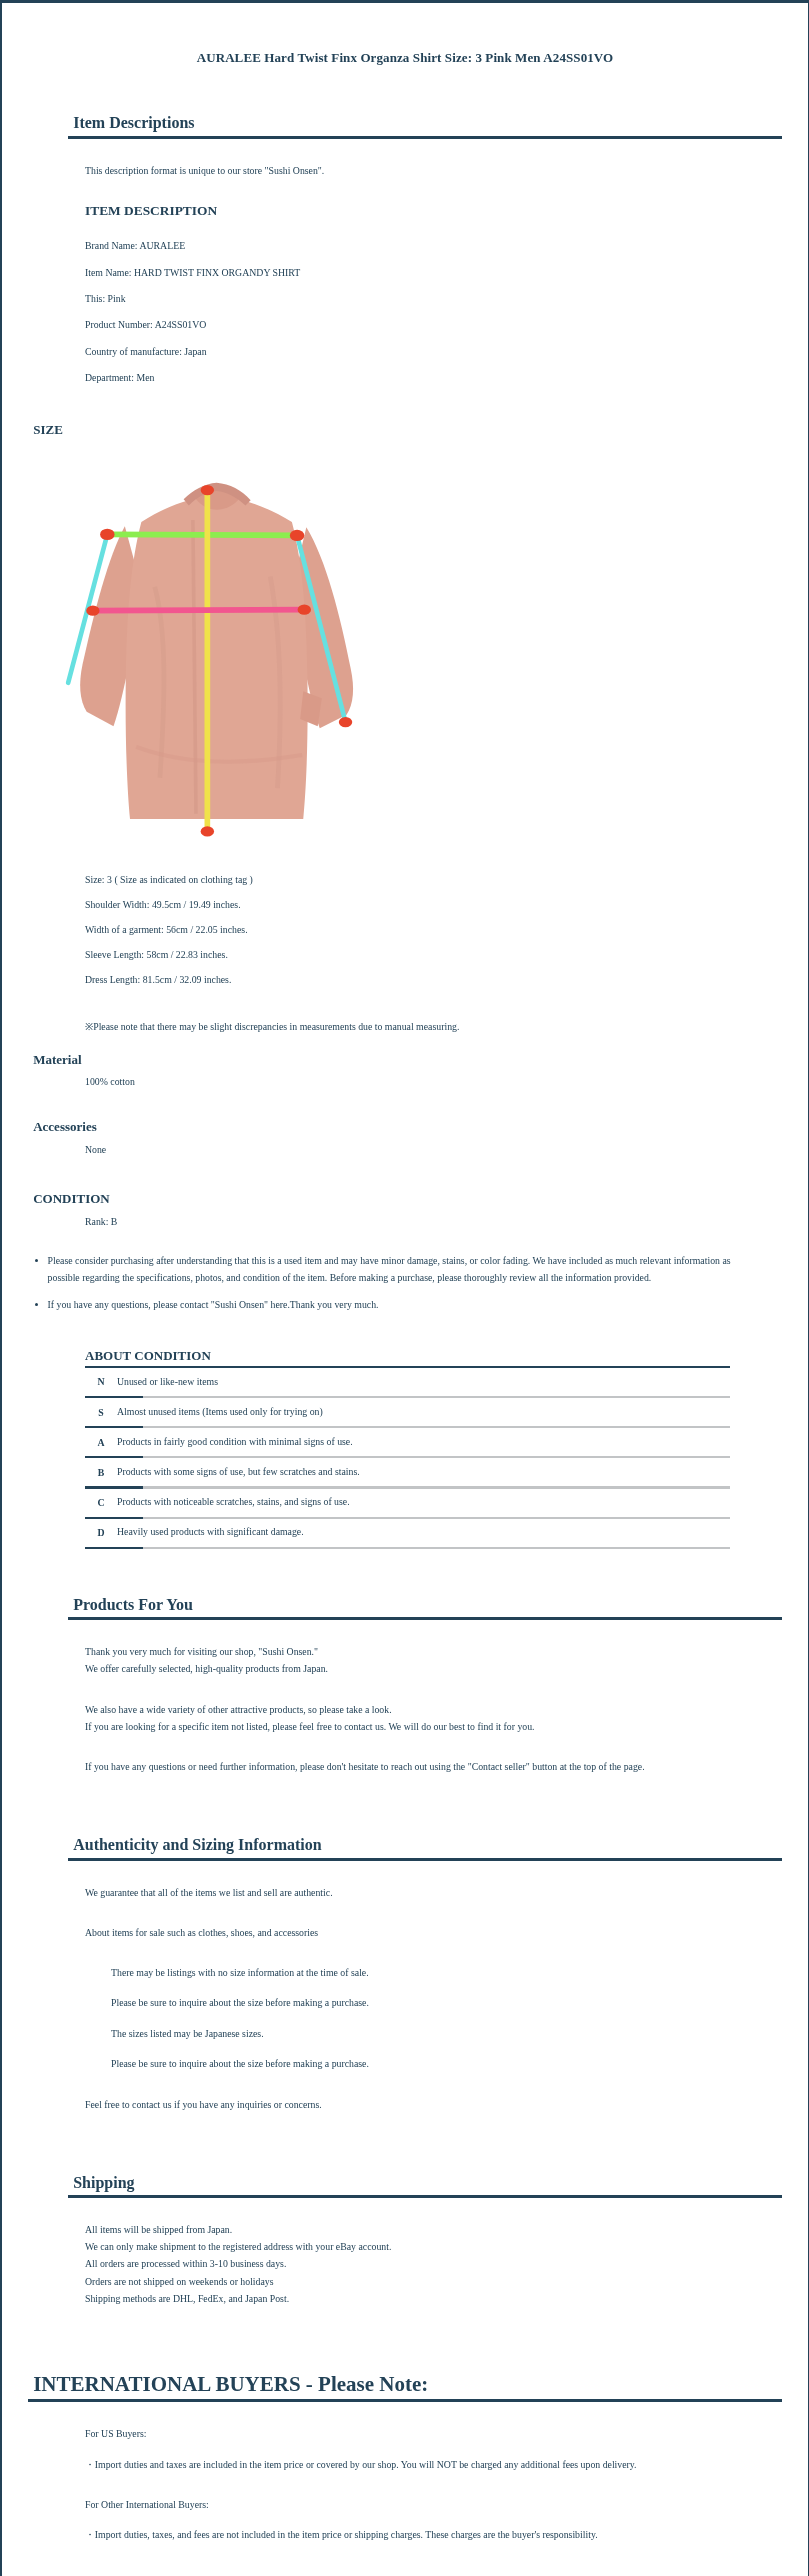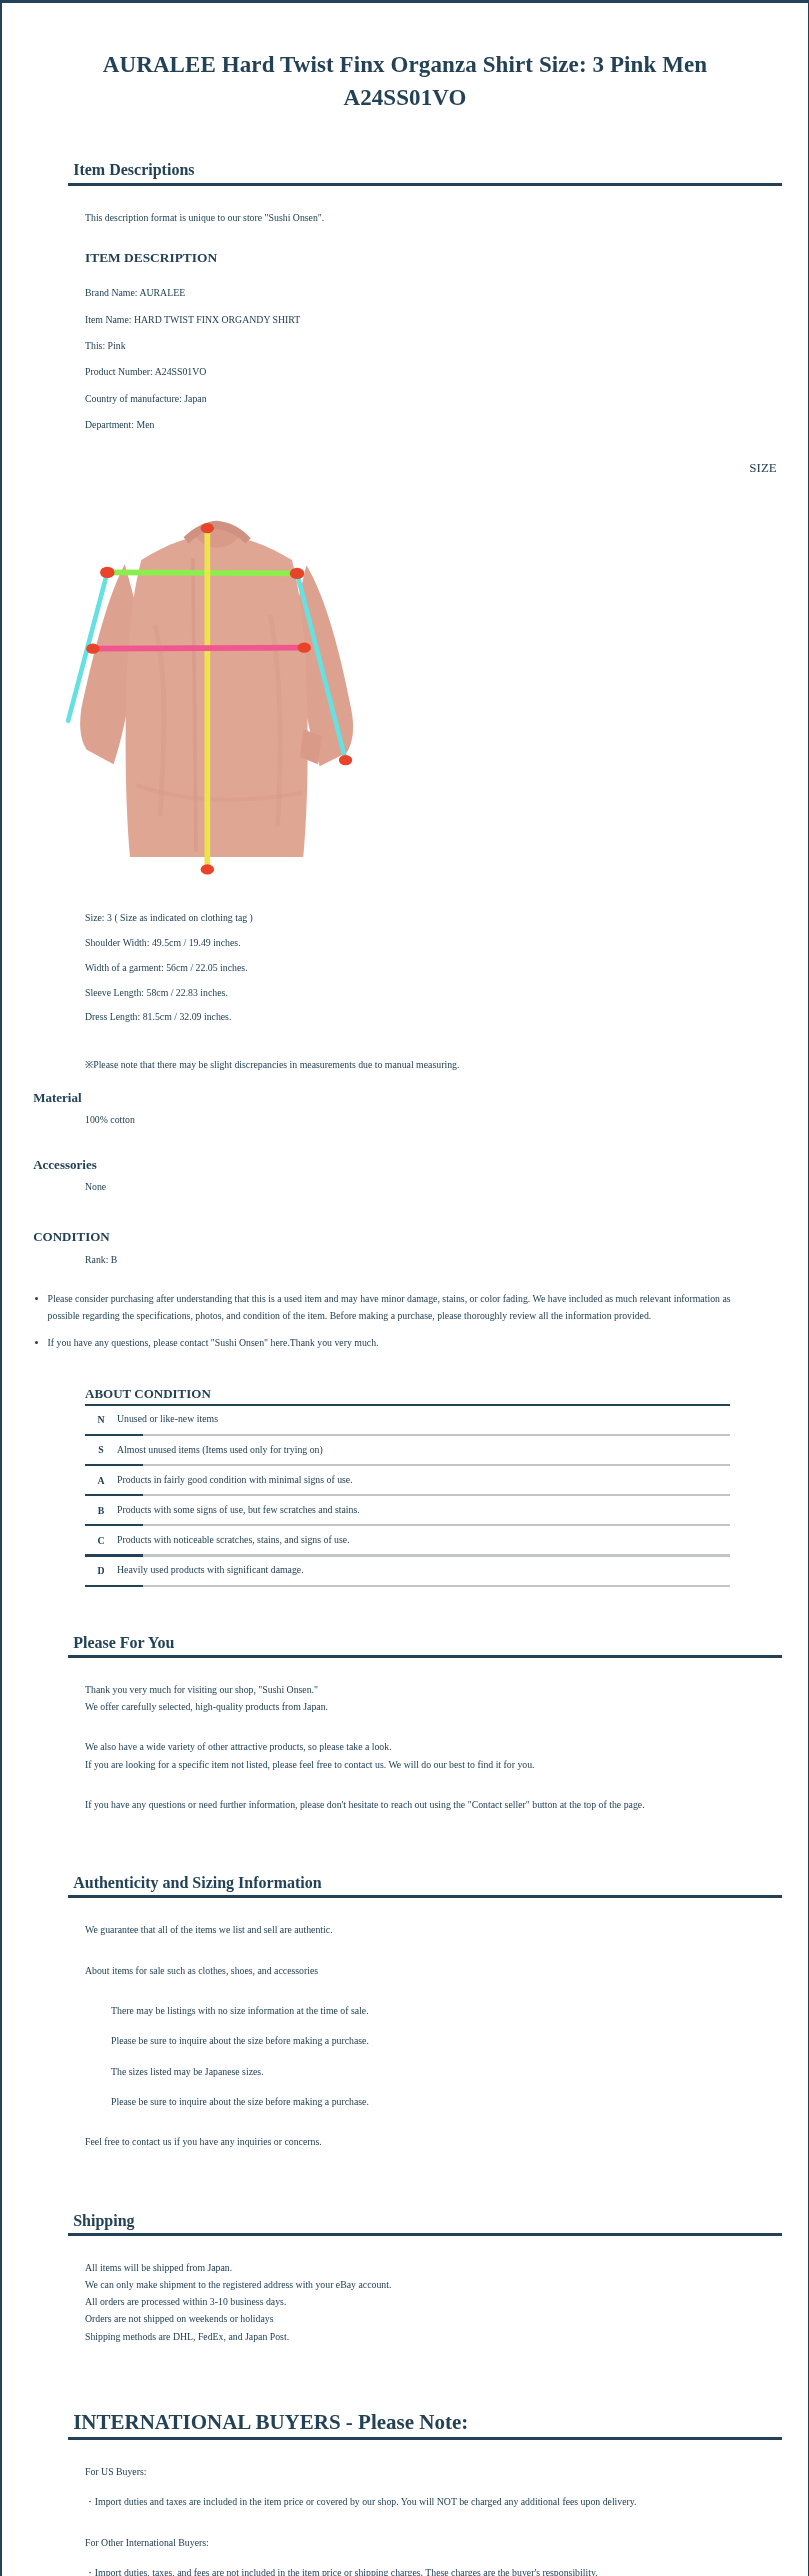--- a/index.html
+++ b/index.html
@@ -39,21 +39,21 @@
     background: #234257;
   }
   .inner {
     padding: 0 26px;
   }
 
   
   .doc-title {
     text-align: center;
     font-weight: bold;
-    font-size: 23px;
+    font-size: 13px;
     line-height: 1.42;
     letter-spacing: 0.1px;
     margin: 49px 62px 0 62px;
     color: #234257;
   }
 
   
   .section {
     margin: 0;
   }
@@ -204,21 +204,21 @@
         <p class="kv">Brand Name: AURALEE</p>
         <p class="kv">Item Name: HARD TWIST FINX ORGANDY SHIRT</p>
         <p class="kv">This: Pink</p>
         <p class="kv">Product Number: A24SS01VO</p>
         <p class="kv">Country of manufacture: Japan</p>
         <p class="kv">Department: Men</p>
       </div>
     </div>
 
     <div class="section">
-      <div style="margin-top:22px;padding:0 5.2px 2.1px 5.2px;font-size:13px;font-weight:normal;line-height:1.2;text-align:right;">
+      <div style="margin-top:31px;padding:0 5.2px 2.1px 5.2px;font-size:13px;font-weight:bold;line-height:1.2;">
         <span>SIZE</span>
       </div>
 
       <div class="img-wrap">
         <svg class="garment-svg" width="330" height="392" viewBox="0 0 640 760">
           <rect x="0" y="0" width="640" height="760" fill="#ffffff"></rect>
 
           <path d="M118 132 C 86 190, 58 300, 36 400 C 28 438, 30 470, 44 492 L 96 520 C 118 456, 140 330, 150 250 Z" fill="#dda18f"></path>
 
           <path d="M470 134 C 508 196, 536 306, 556 408 C 564 446, 562 476, 548 498 L 496 524 C 474 460, 452 332, 442 252 Z" fill="#dda18f"></path>
@@ -332,21 +332,21 @@
             <div class="cond-rank">D</div>
             <div class="cond-desc">Heavily used products with significant damage.</div>
           </div>
           <div class="cond-sep"></div>
         </div>
       </div>
     </div>
 
     <div class="section">
       <div class="sec-head h1">
-        <span class="sec-head-inner">Please For You</span>
+        <span class="sec-head-inner">Products For You</span>
       </div>
       <div class="body-block">
         <div class="gap-md"></div>
         <p>Thank you very much for visiting our shop, "Sushi Onsen."</p>
         <p>We offer carefully selected, high-quality products from Japan.</p>
         <div class="gap-md"></div>
         <p>We also have a wide variety of other attractive products, so please take a look.</p>
         <p>If you are looking for a specific item not listed, please feel free to contact us. We will do our best to find it for you.</p>
         <div class="gap-md"></div>
         <p>If you have any questions or need further information, please don't hesitate to reach out using the "Contact seller" button at the top of the page.</p>
@@ -383,21 +383,21 @@
         <div class="gap-md"></div>
         <p>All items will be shipped from Japan.</p>
         <p>We can only make shipment to the registered address with your eBay account.</p>
         <p>All orders are processed within 3-10 business days.</p>
         <p>Orders are not shipped on weekends or holidays</p>
         <p>Shipping methods are DHL, FedEx, and Japan Post.</p>
       </div>
     </div>
 
     <div class="section">
-      <div class="sec-head h-big" style="margin-top:65px;margin-left:40px;">
+      <div class="sec-head h-big" style="margin-top:65px;">
         <span class="sec-head-inner">INTERNATIONAL BUYERS - Please Note:</span>
       </div>
       <div class="body-block">
         <div class="gap-md"></div>
         <p class="sub-head-sm" style="font-weight:normal;font-size:9.8px;">For US Buyers:</p>
         <div class="gap-sm"></div>
         <p>・Import duties and taxes are included in the item price or covered by our shop. You will NOT be charged any additional fees upon delivery.</p>
         <div class="gap-md"></div>
         <p style="font-size:9.8px;">For Other International Buyers:</p>
         <div class="gap-sm"></div>

